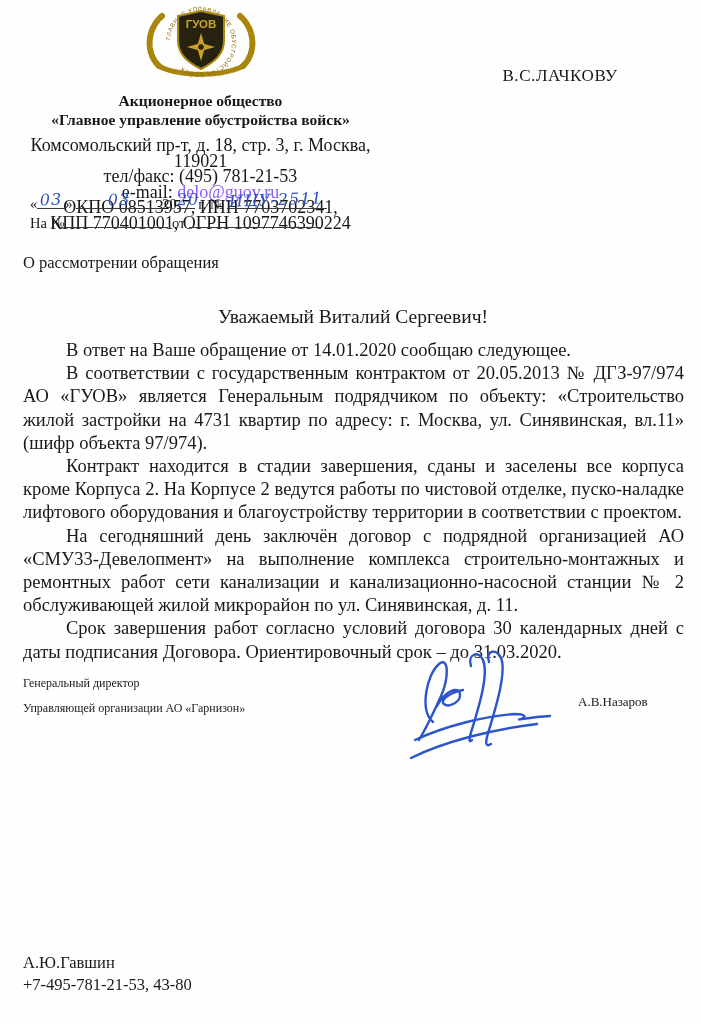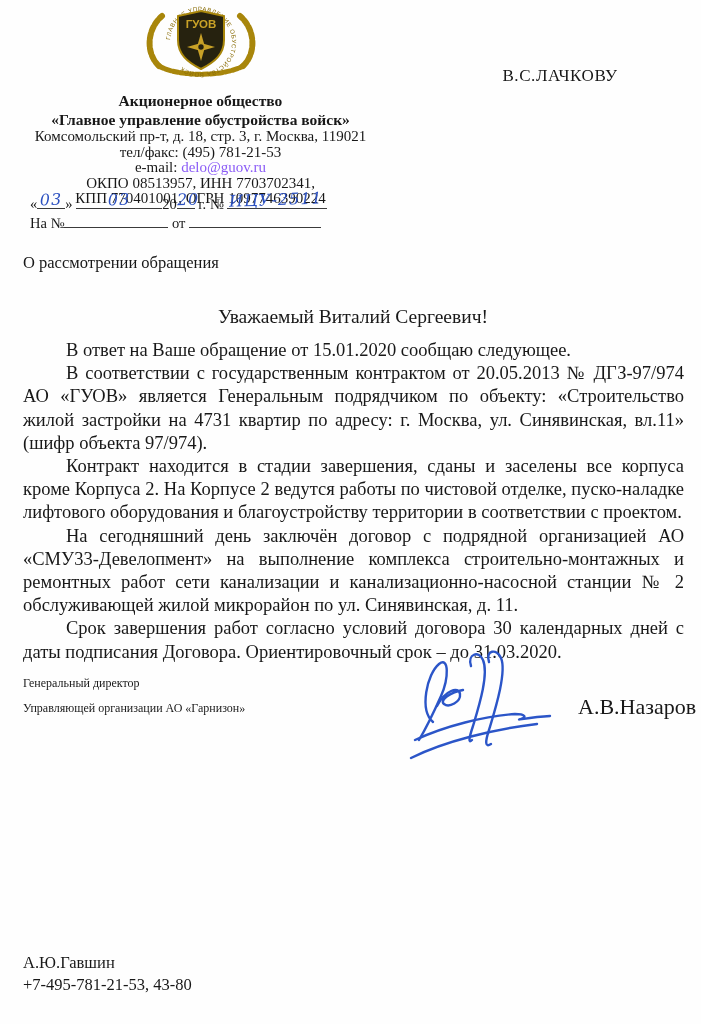--- a/index.html
+++ b/index.html
@@ -6,21 +6,21 @@
   .page {
     position:relative; width:701px; height:1024px; margin:0 auto;
     background:#fefefe; overflow:hidden;
     font-family:"Liberation Serif", serif; color:#181818;
   }
 
   
   .org-block { position:absolute; left:28px; top:2px; width:345px; text-align:center; }
   .logo-wrap { display:inline-block; width:150px; height:80px; }
   .org-name { font-weight:bold; font-size:15.5px; line-height:19px; margin-top:5px; }
-  .contacts { font-size:15px; line-height:15.5px; }
+  .contacts { margin-top:9px; font-size:18px; line-height:15.5px; }
   .email-link { color:#8b5cf6; }
 
   .addressee {
     position:absolute; left:430px; top:66px; width:260px; text-align:center;
     font-size:17px; letter-spacing:0.6px;
   }
 
   
   .ref-block { position:absolute; left:30px; top:194px; width:345px; font-size:14.5px; line-height:18px; }
   .ref-row { height:19px; white-space:nowrap; }
@@ -43,21 +43,21 @@
   .salutation { position:absolute; left:23px; top:299px; width:660px; text-align:center; font-size:19.5px;margin-top:7px; }
   .body-text {
     position:absolute; left:23px; top:339px; width:661px;
     font-size:18.5px; line-height:23.2px; text-align:justify;
   }
   .body-text p { margin:0; text-indent:43px; }
 
   
   .sign-block { position:absolute; left:23px; top:671px; font-size:12px; line-height:25px; }
   .signature-ink { position:absolute; left:405px; top:644px; width:175px; height:120px; }
-  .sign-name { position:absolute; left:578px; top:694px; font-size:22px; }
+  .sign-name { position:absolute; left:578px; top:694px; font-size:13px; }
 
   
   .footer { position:absolute; left:23px; top:952px; font-size:16.5px; line-height:21.5px; }
 </style>
 </head>
 <body>
 
 <div class="page">
 
   <div class="org-block">
@@ -108,21 +108,21 @@
     <div class="ref-row">
       <span>На №</span><span class="blank b-nano"></span><span> от </span><span class="blank b-ot"></span>
     </div>
   </div>
 
   <div class="subject">О рассмотрении обращения</div>
 
   <div class="salutation">Уважаемый Виталий Сергеевич!</div>
 
   <div class="body-text">
-    <p>В ответ на Ваше обращение от 15.01.2020 сообщаю следующее.</p>
+    <p>В ответ на Ваше обращение от 14.01.2020 сообщаю следующее.</p>
     <p>В соответствии с государственным контрактом от 20.05.2013 № ДГЗ-97/974 АО «ГУОВ» является Генеральным подрядчиком по объекту: «Строительство жилой застройки на 4731 квартир по адресу: г. Москва, ул. Синявинская, вл.11» (шифр объекта 97/974).</p>
     <p>Контракт находится в стадии завершения, сданы и заселены все корпуса кроме Корпуса 2.  На Корпусе 2 ведутся работы по чистовой отделке, пуско-наладке лифтового оборудования и благоустройству территории в соответствии с проектом.</p>
     <p>На сегодняшний день заключён договор с подрядной организацией АО «СМУ33-Девелопмент» на выполнение комплекса строительно-монтажных и ремонтных работ сети канализации и канализационно-насосной станции № 2 обслуживающей жилой микрорайон по ул. Синявинская, д. 11.</p>
     <p>Срок завершения работ согласно условий договора 30 календарных дней с даты подписания Договора. Ориентировочный срок – до 31.03.2020.</p>
   </div>
 
   <div class="sign-block">
     <div>Генеральный директор</div>
     <div>Управляющей организации АО «Гарнизон»</div>
   </div>

